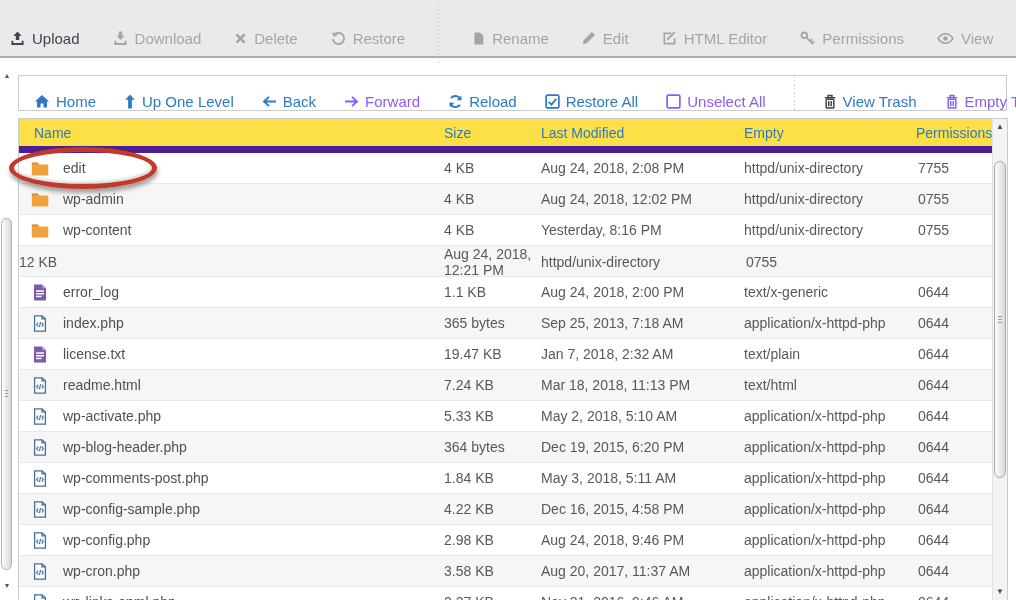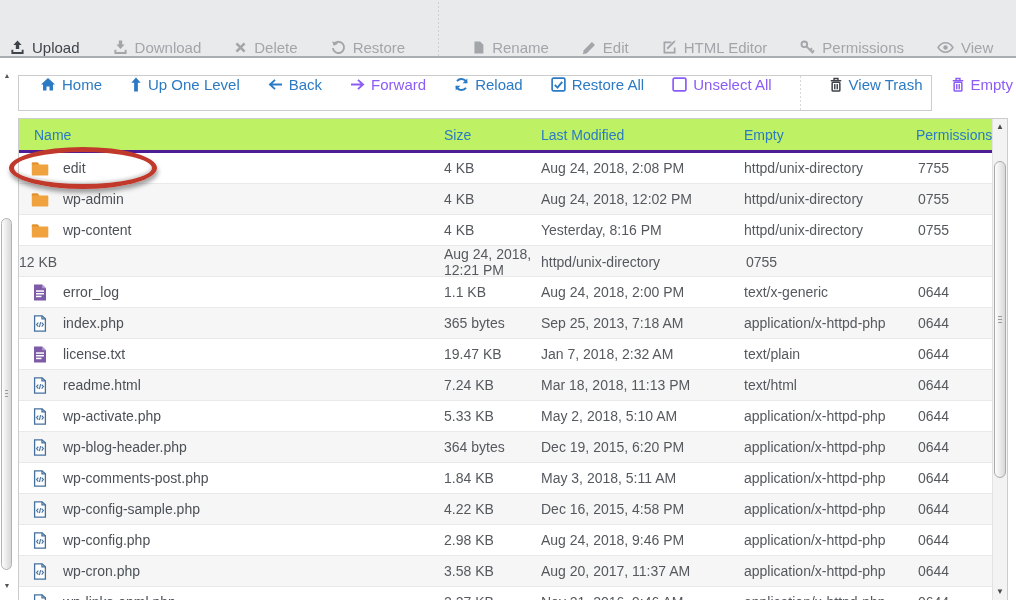--- a/index.html
+++ b/index.html
@@ -11,57 +11,57 @@
   *{box-sizing:border-box}
   html,body{margin:0;padding:0}
   body{
     width:1016px;height:600px;overflow:hidden;background:#fff;
     font-family:"Liberation Sans",sans-serif;position:relative;
   }
   
   .toolbar-top{
     position:absolute;top:0;left:0;right:0;height:58px;
     background:#e9eaeb;border-bottom:2px solid #a9adb0;
-    display:flex;align-items:flex-end;padding:20px 0 0 10px;
+    display:flex;align-items:center;padding:20px 0 0 10px;
   }
   .titem{
     display:inline-flex;align-items:center;gap:7px;font-size:15px;
     color:var(--toolbar-text);margin-right:33px;cursor:pointer;white-space:nowrap;
   }
   .titem.disabled{color:var(--disabled-gray)}
   .tsep{
     width:1px;height:58px;margin:-9px 33px 0 0;flex:0 0 1px;
     background-image:repeating-linear-gradient(#cdd0d2 0 2px,transparent 2px 4px);
   }
   
   .navbar{
-    position:absolute;left:18px;top:75px;width:914px;height:36px;
-    background:#fff;border:1px solid #ccc;display:flex;align-items:flex-start;
-    padding-left:21px;
+    position:absolute;left:18px;top:75px;width:989px;height:36px;
+    background:#fff;border:1px solid #ccc;display:flex;align-items:flex-end;
+    padding-left:15px;
   }
   .nitem{
     display:inline-flex;align-items:center;gap:6px;font-size:15px;
     color:var(--link-blue);margin-right:28px;cursor:pointer;white-space:nowrap;
   }
   .nitem.disabled{color:#8b5cf6}
   .nitem .icon-dark{color:#3f444a}
   .nsep{
     width:1px;align-self:stretch;margin-right:28px;flex:0 0 1px;
     background-image:repeating-linear-gradient(#d6d6d6 0 2px,transparent 2px 4px);
   }
   
   .tablebox{
     position:absolute;left:18px;top:118px;width:990px;height:482px;
     border:1px solid #ccc;border-bottom:none;background:#fff;
   }
   .thead,.row{
     display:grid;grid-template-columns:425px 97px 203px 172px 1fr;
     align-items:center;font-size:14px;padding-right:15px;
   }
-  .thead{height:34px;color:var(--link-blue);border-bottom:3px solid #4c1d95;background:#bef264}
+  .thead{height:34px;color:var(--link-blue);border-bottom:7px solid #4c1d95;background:#fde047}
   .h-name{padding-left:15px}
   .h-perm{text-align:right;padding-right:4px}
   .rows{position:relative}
   .row{height:31px;color:#55595e;border-bottom:1px solid #e9e9e9;cursor:pointer;background:#fff}
   .row:nth-child(even){background:#f6f6f6}
   .cell-name{display:flex;align-items:center;padding-left:12px;gap:14px;color:#4c5157;overflow:hidden}
   .cell-perm{padding-left:2px}
   .ficon{width:18px;height:17px;display:flex;align-items:center;justify-content:center;flex:0 0 18px}
   .icon{display:inline-flex;align-items:center;justify-content:center}
   

